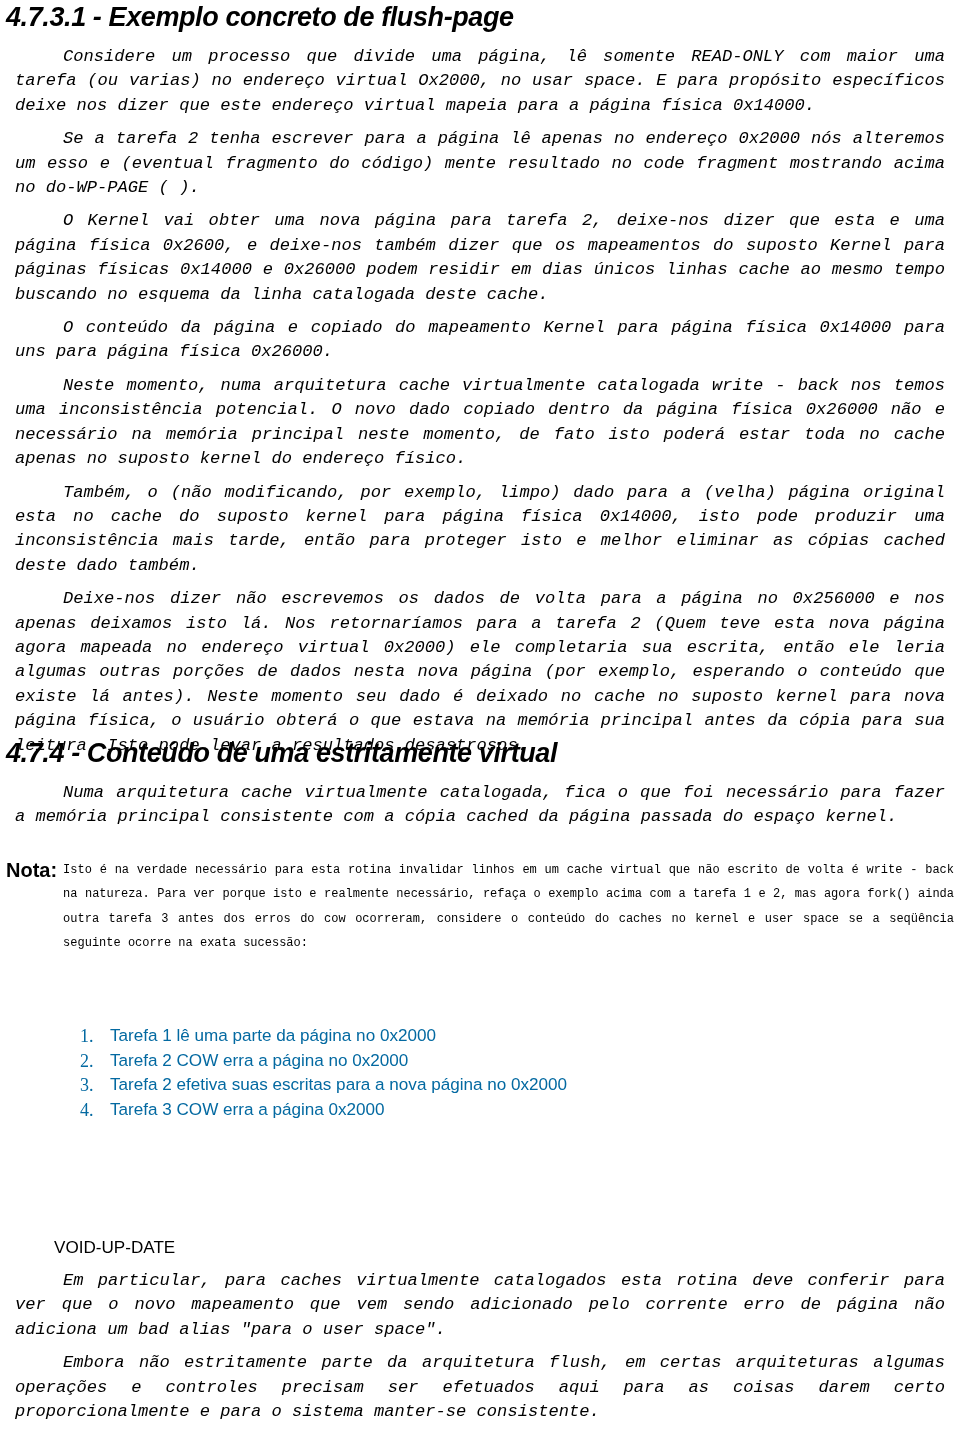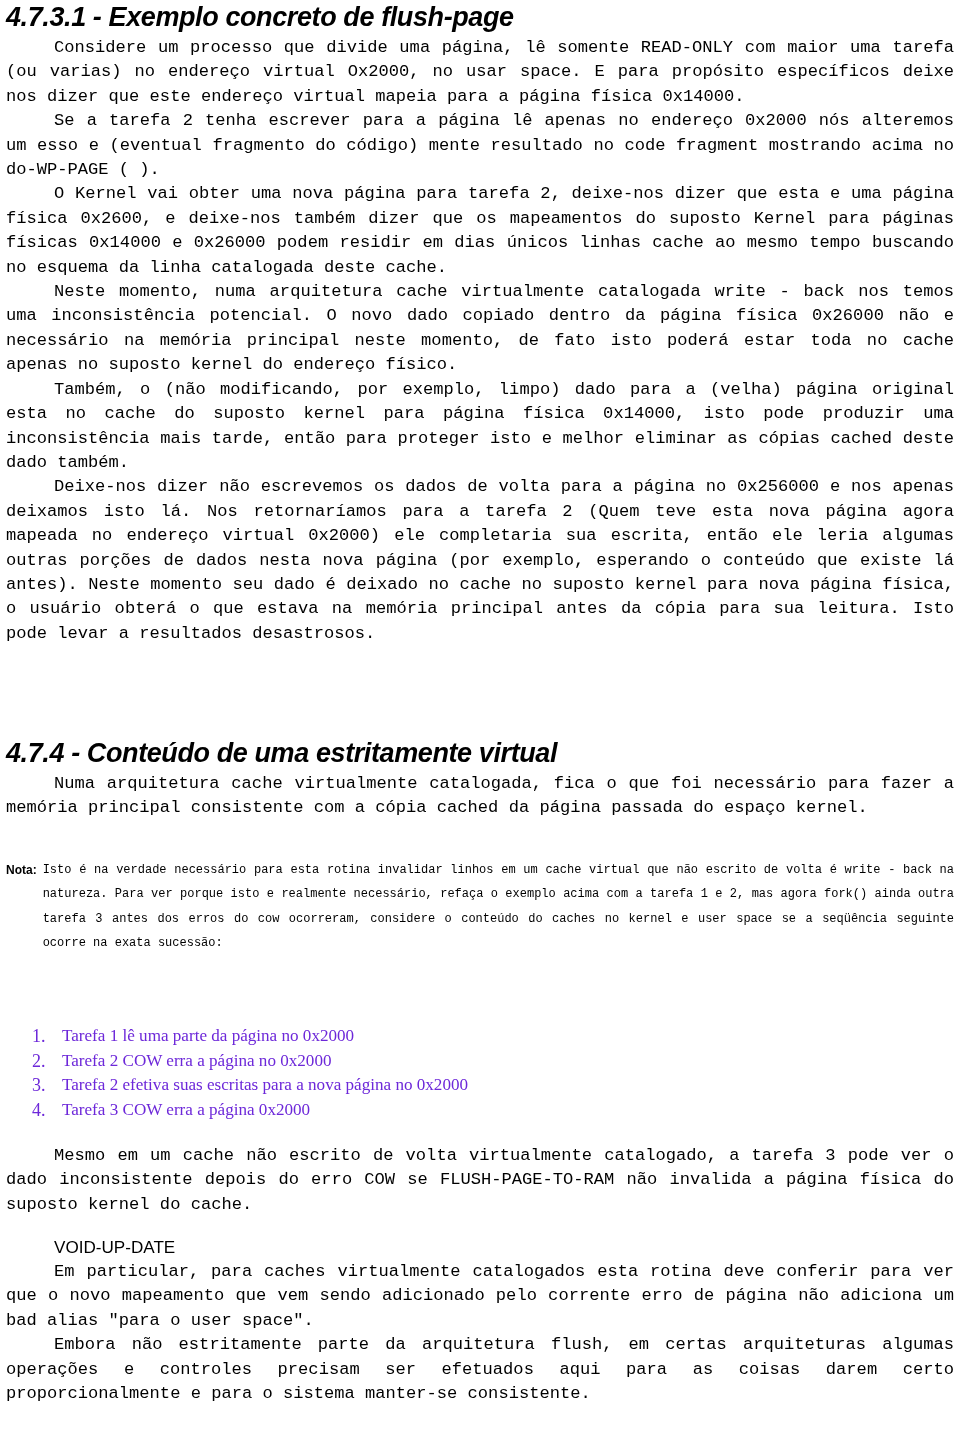--- a/index.html
+++ b/index.html
@@ -47,32 +47,33 @@
     top: 738px;
   }
 
   
   .body-block {
     position: absolute;
     left: 6px;
     width: 948px;
   }
   p.para {
-    margin: 0;
+    margin: 9px;
     padding: 0;
     font-family: "Liberation Mono", "DejaVu Sans Mono", monospace;
     font-size: 17.1px;
     line-height: 24.4px;
     text-align: justify;
     text-justify: inter-word;
     text-indent: 48px;
     color: #000;
     -webkit-hyphens: none;
     hyphens: none;
     word-spacing: 0px;
+    font-style: italic;
   }
   p.para:last-child {
     text-align-last: left;
   }
 
   
   #block-intro { top: 36px; }
   #block-section2 { top: 772px; }
 
   
@@ -80,21 +81,21 @@
     position: absolute;
     left: 6px;
     top: 858px;
     width: 948px;
     display: flex;
     align-items: flex-start;
   }
   .nota-label {
     font-family: "Liberation Sans", "DejaVu Sans", sans-serif;
     font-weight: bold;
-    font-size: 12px;
+    font-size: 20px;
     line-height: 24.4px;
     flex: 0 0 auto;
     padding-right: 6px;
     white-space: nowrap;
   }
   .nota-body {
     flex: 1 1 auto;
     font-family: "Liberation Mono", "DejaVu Sans Mono", monospace;
     font-size: 12px;
     line-height: 24.4px;
@@ -107,26 +108,27 @@
   #steps-list {
     position: absolute;
     left: 30px;
     top: 1024px;
     margin: 0;
     padding: 0 0 0 32px;
     list-style: none;
     counter-reset: stepnum;
   }
   #steps-list li {
-    font-family: Liberation Serif, serif;
+    font-family: Liberation Sans, sans-serif;
     font-size: 17.1px;
     line-height: 24.6px;
-    color: #6d28d9;
+    color: #0369a1;
     position: relative;
     white-space: nowrap;
+    margin-left: 48px;
   }
   #steps-list li::before {
     counter-increment: stepnum;
     content: counter(stepnum) ".";
     position: absolute;
     left: -30px;
     width: 26px;
     text-align: left;
     font-family: "Liberation Serif", "DejaVu Serif", serif;
     font-size: 18px;
@@ -171,20 +173,21 @@
 <body>
 
 <div class="page">
 
   <h2 class="section-heading" id="heading-1">4.7.3.1 - Exemplo concreto de flush-page</h2>
 
   <div class="body-block" id="block-intro">
     <p class="para">Considere um processo que divide uma página, lê somente READ-ONLY com maior uma tarefa (ou varias) no endereço virtual Ox2000, no usar space. E para propósito específicos deixe nos dizer que este endereço virtual mapeia para a página física 0x14000.</p>
     <p class="para">Se a tarefa 2 tenha escrever para a página lê apenas no endereço 0x2000 nós alteremos um esso e (eventual fragmento do código) mente resultado no code fragment mostrando acima no do-WP-PAGE ( ).</p>
     <p class="para">O Kernel vai obter uma nova página para tarefa 2, deixe-nos dizer que esta e uma página física 0x2600, e deixe-nos também dizer que os mapeamentos do suposto Kernel para páginas físicas 0x14000 e 0x26000 podem residir em dias únicos linhas cache ao mesmo tempo buscando no esquema da linha catalogada deste cache.</p>
+    <p class="para">O conteúdo da página e copiado do mapeamento Kernel para página física 0x14000 para uns para página física 0x26000.</p>
     <p class="para">Neste momento, numa arquitetura cache virtualmente catalogada write - back nos temos uma inconsistência potencial. O novo dado copiado dentro da página física 0x26000 não e necessário na memória principal neste momento, de fato isto poderá estar toda no cache apenas no suposto kernel do endereço físico.</p>
     <p class="para">Também, o (não modificando, por exemplo, limpo) dado para a (velha) página original esta no cache do suposto kernel para página física 0x14000, isto pode produzir uma inconsistência mais tarde, então para proteger isto e melhor eliminar as cópias cached deste dado também.</p>
     <p class="para">Deixe-nos dizer não escrevemos os dados de volta para a página no 0x256000 e nos apenas deixamos isto lá. Nos retornaríamos para a tarefa 2 (Quem teve esta nova página agora mapeada no endereço virtual 0x2000) ele completaria sua escrita, então ele leria algumas outras porções de dados nesta nova página (por exemplo, esperando o conteúdo que existe lá antes). Neste momento seu dado é deixado no cache no suposto kernel para nova página física, o usuário obterá o que estava na memória principal antes da cópia para sua leitura. Isto pode levar a resultados desastrosos.</p>
   </div>
 
   <h2 class="section-heading" id="heading-2">4.7.4 - Conteúdo de uma estritamente virtual</h2>
 
   <div class="body-block" id="block-section2">
     <p class="para">Numa arquitetura cache virtualmente catalogada, fica o que foi necessário para fazer a memória principal consistente com a cópia cached da página passada do espaço kernel.</p>
   </div>
@@ -194,23 +197,20 @@
     <span class="nota-body">Isto é na verdade necessário para esta rotina invalidar linhos em um cache virtual que não escrito de volta é write - back na natureza. Para ver porque isto e realmente necessário, refaça o exemplo acima com a tarefa 1 e 2, mas agora fork() ainda outra tarefa 3 antes dos erros do cow ocorreram, considere o conteúdo do caches no kernel e user space se a seqüência seguinte ocorre na exata sucessão:</span>
   </div>
 
   <ol id="steps-list">
     <li>Tarefa 1 lê uma parte da página no 0x2000</li>
     <li>Tarefa 2 COW erra a página no 0x2000</li>
     <li>Tarefa 2 efetiva suas escritas para a nova página no 0x2000</li>
     <li>Tarefa 3 COW erra a página 0x2000</li>
   </ol>
 
-  <div class="body-block" id="block-tail1">
-    <p class="para">Mesmo em um cache não escrito de volta virtualmente catalogado, a tarefa 3 pode ver o dado inconsistente depois do erro COW se FLUSH-PAGE-TO-RAM não invalida a página física do suposto kernel do cache.</p>
-  </div>
 
   <div id="void-label">VOID-UP-DATE</div>
 
   <div class="body-block" id="block-tail2">
     <p class="para">Em particular, para caches virtualmente catalogados esta rotina deve conferir para ver que o novo mapeamento que vem sendo adicionado pelo corrente erro de página não adiciona um bad alias "para o user space".</p>
     <p class="para">Embora não estritamente parte da arquitetura flush, em certas arquiteturas algumas operações e controles precisam ser efetuados aqui para as coisas darem certo proporcionalmente e para o sistema manter-se consistente.</p>
   </div>
 
   <div id="page-number">18</div>
 

